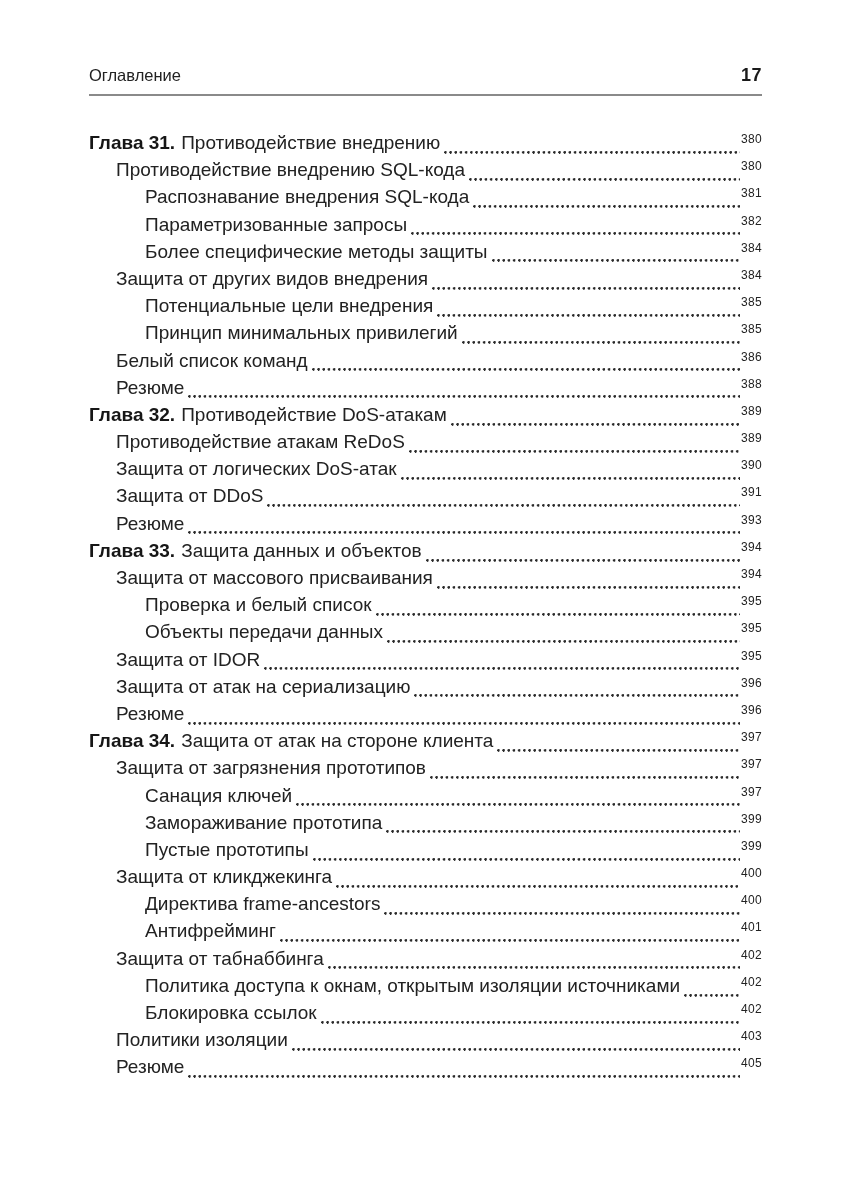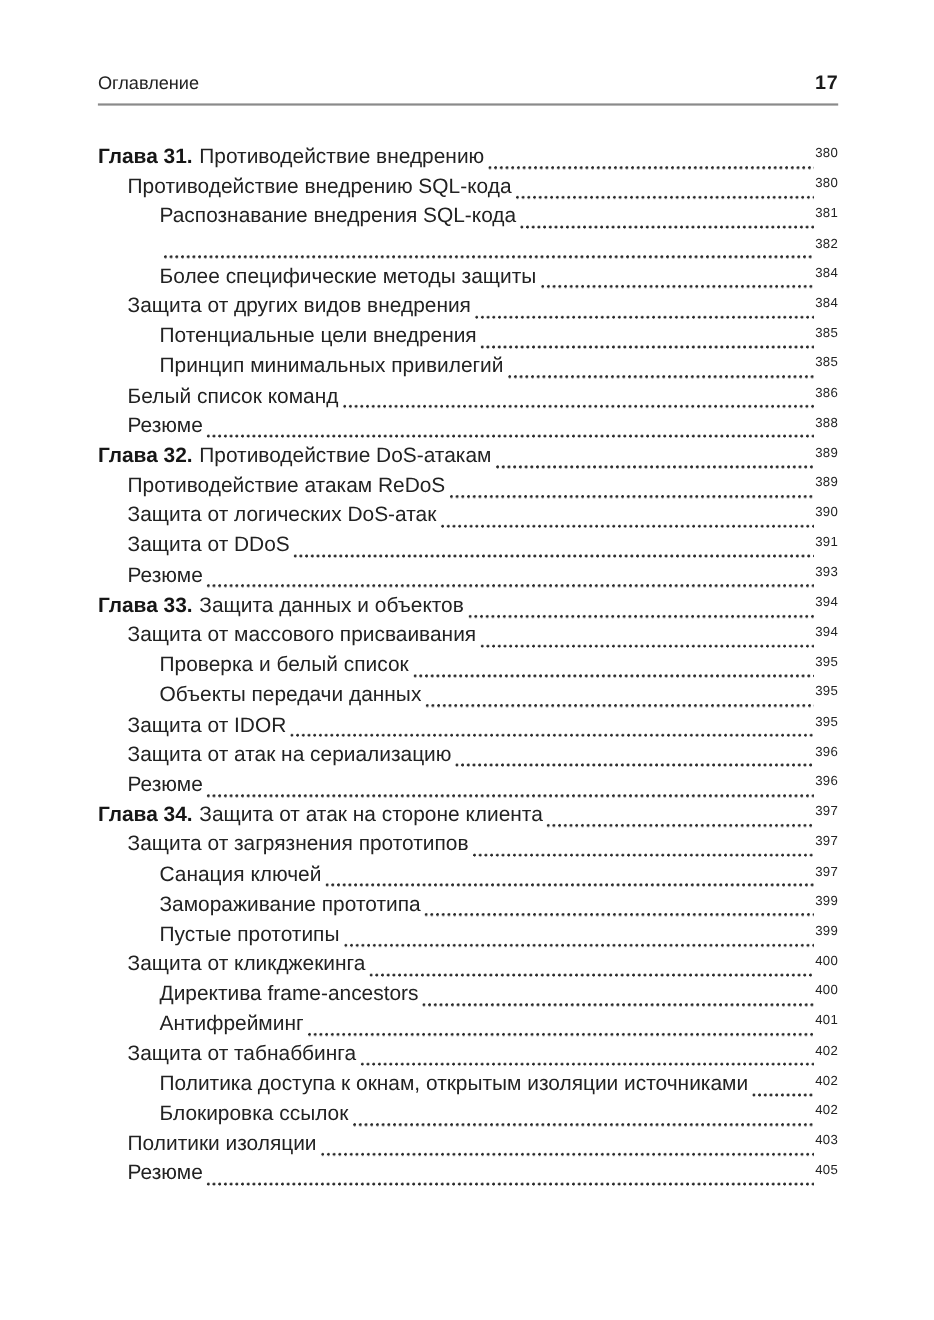--- a/index.html
+++ b/index.html
@@ -111,20 +111,21 @@
     <span class="page-ref">380</span>
   </div>
         <div class="row lvl2">
 
     <span class="title">Распознавание внедрения SQL-кода</span>
     <span class="leader"></span>
     <span class="page-ref">381</span>
   </div>
         <div class="row lvl2">
 
+    <span class="title">Параметризованные запросы</span>
     <span class="leader"></span>
     <span class="page-ref">382</span>
   </div>
         <div class="row lvl2">
 
     <span class="title">Более специфические методы защиты</span>
     <span class="leader"></span>
     <span class="page-ref">384</span>
   </div>
         <div class="row lvl1">

